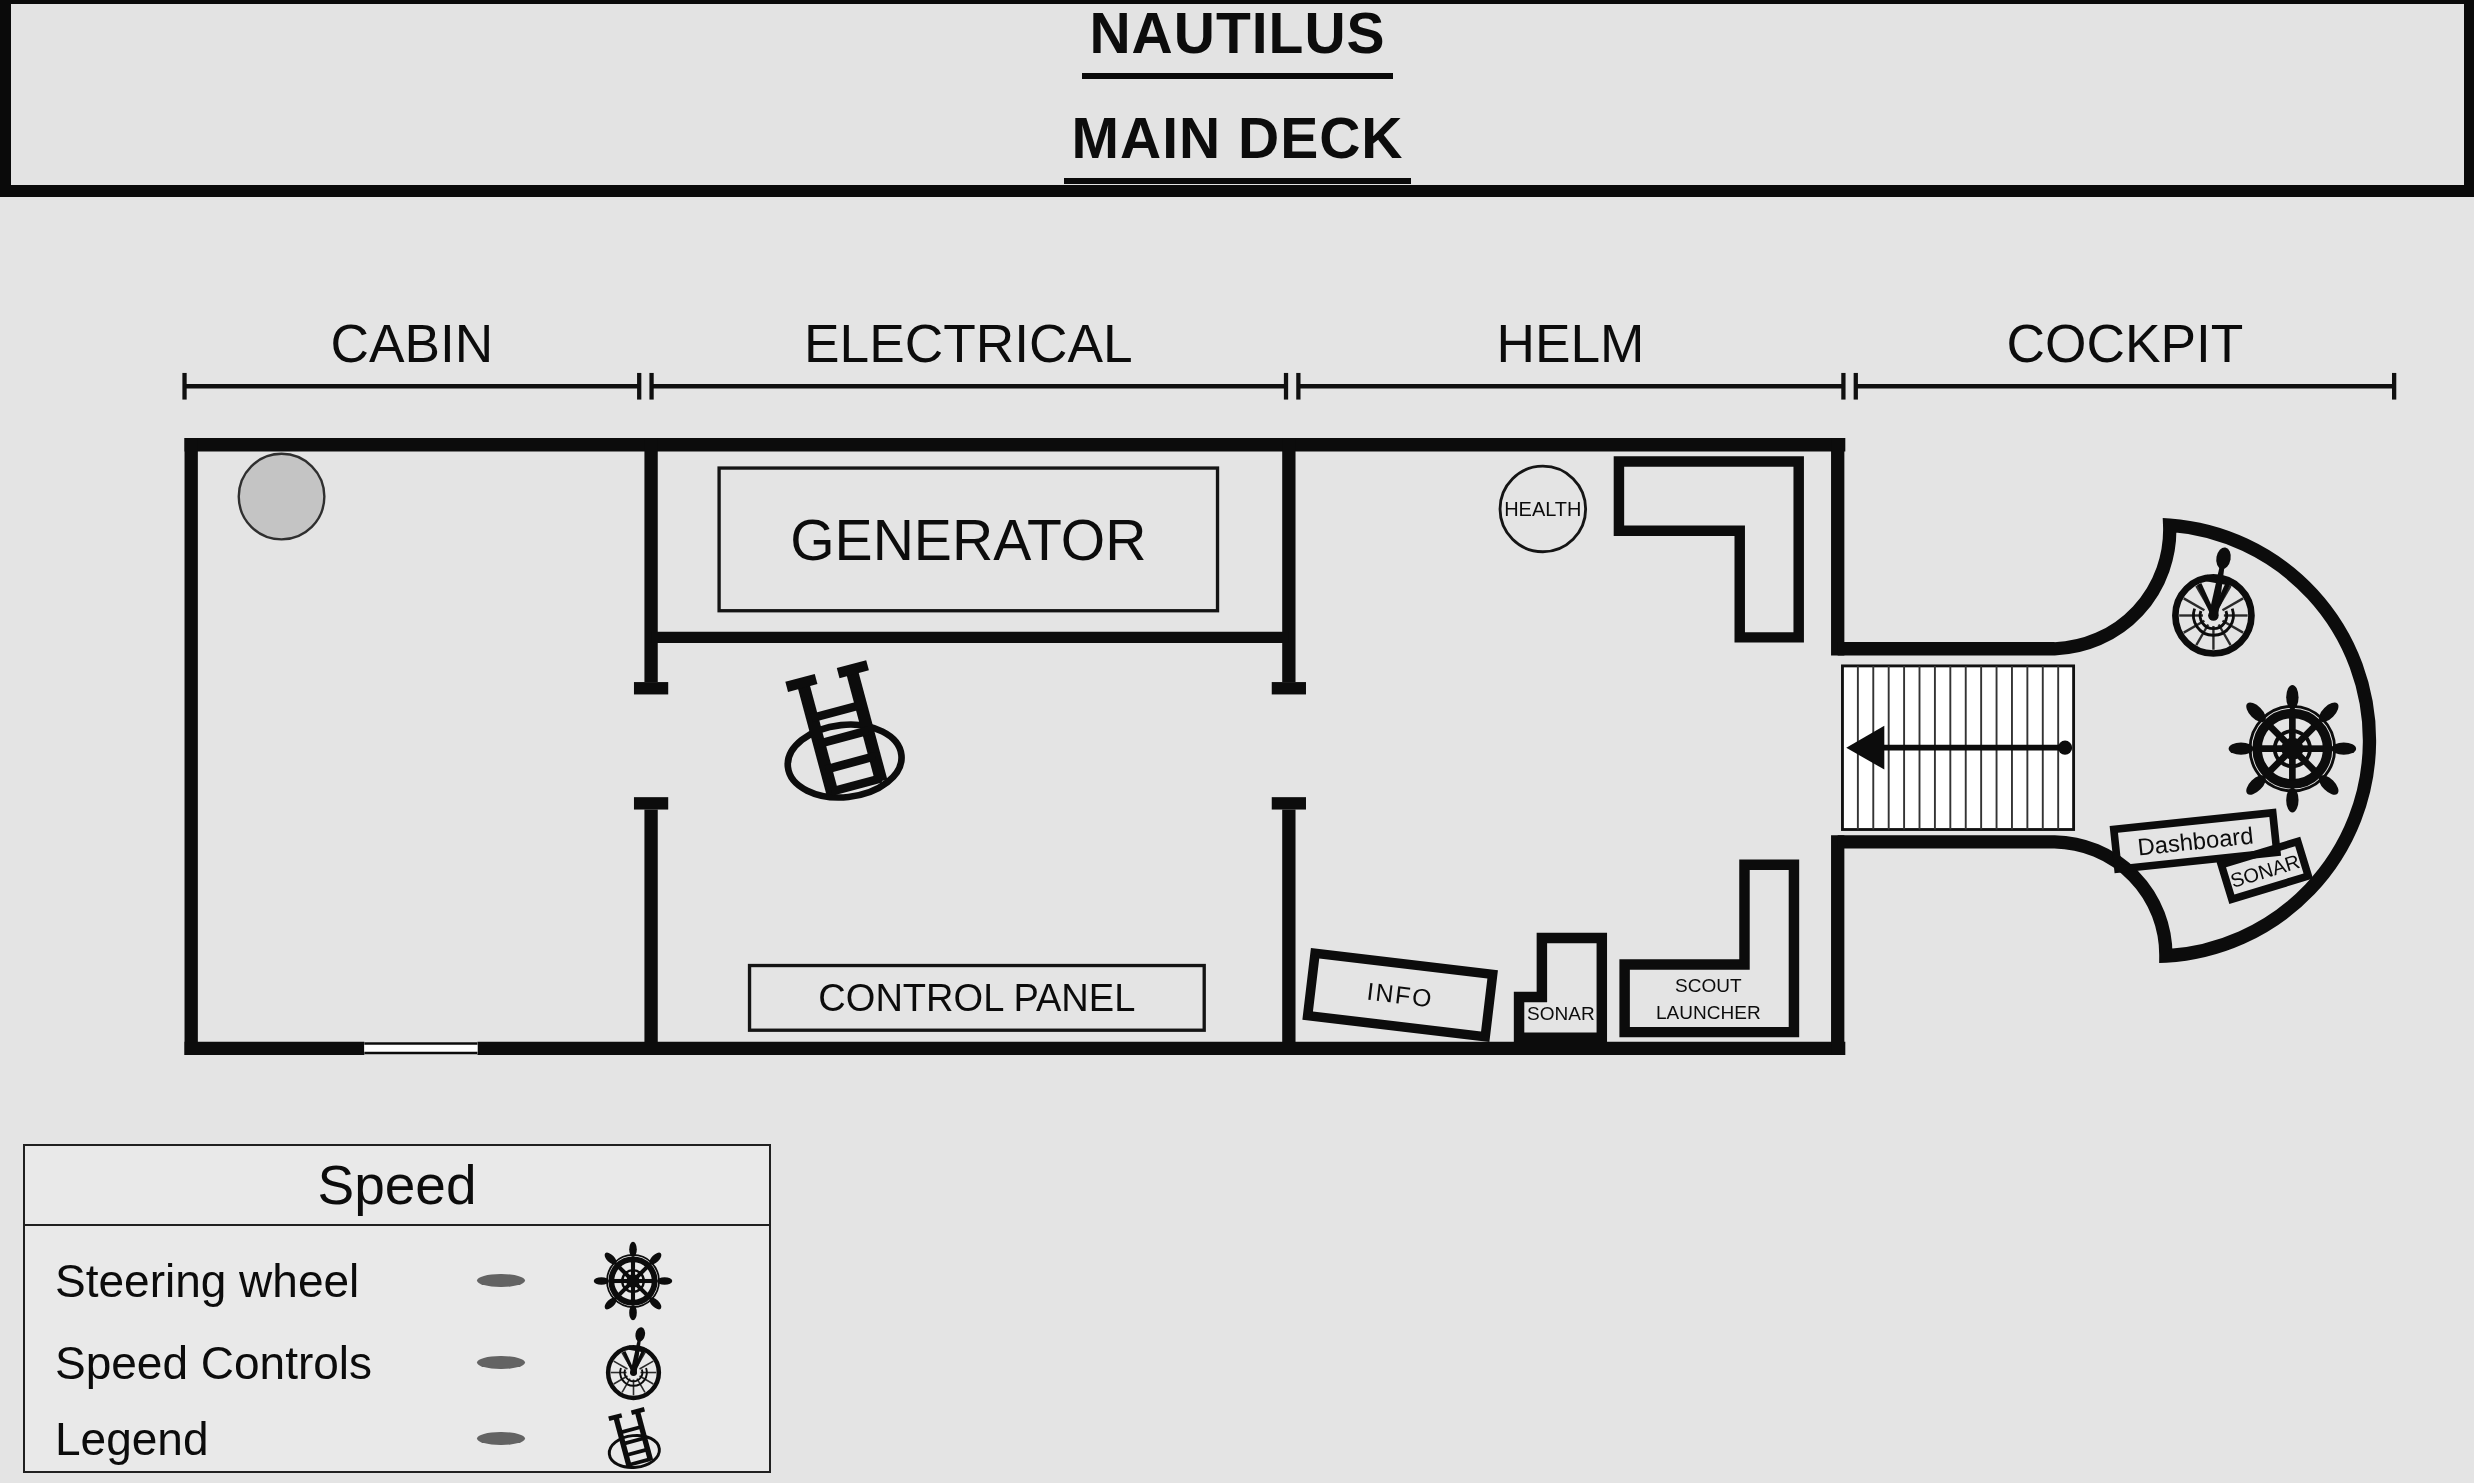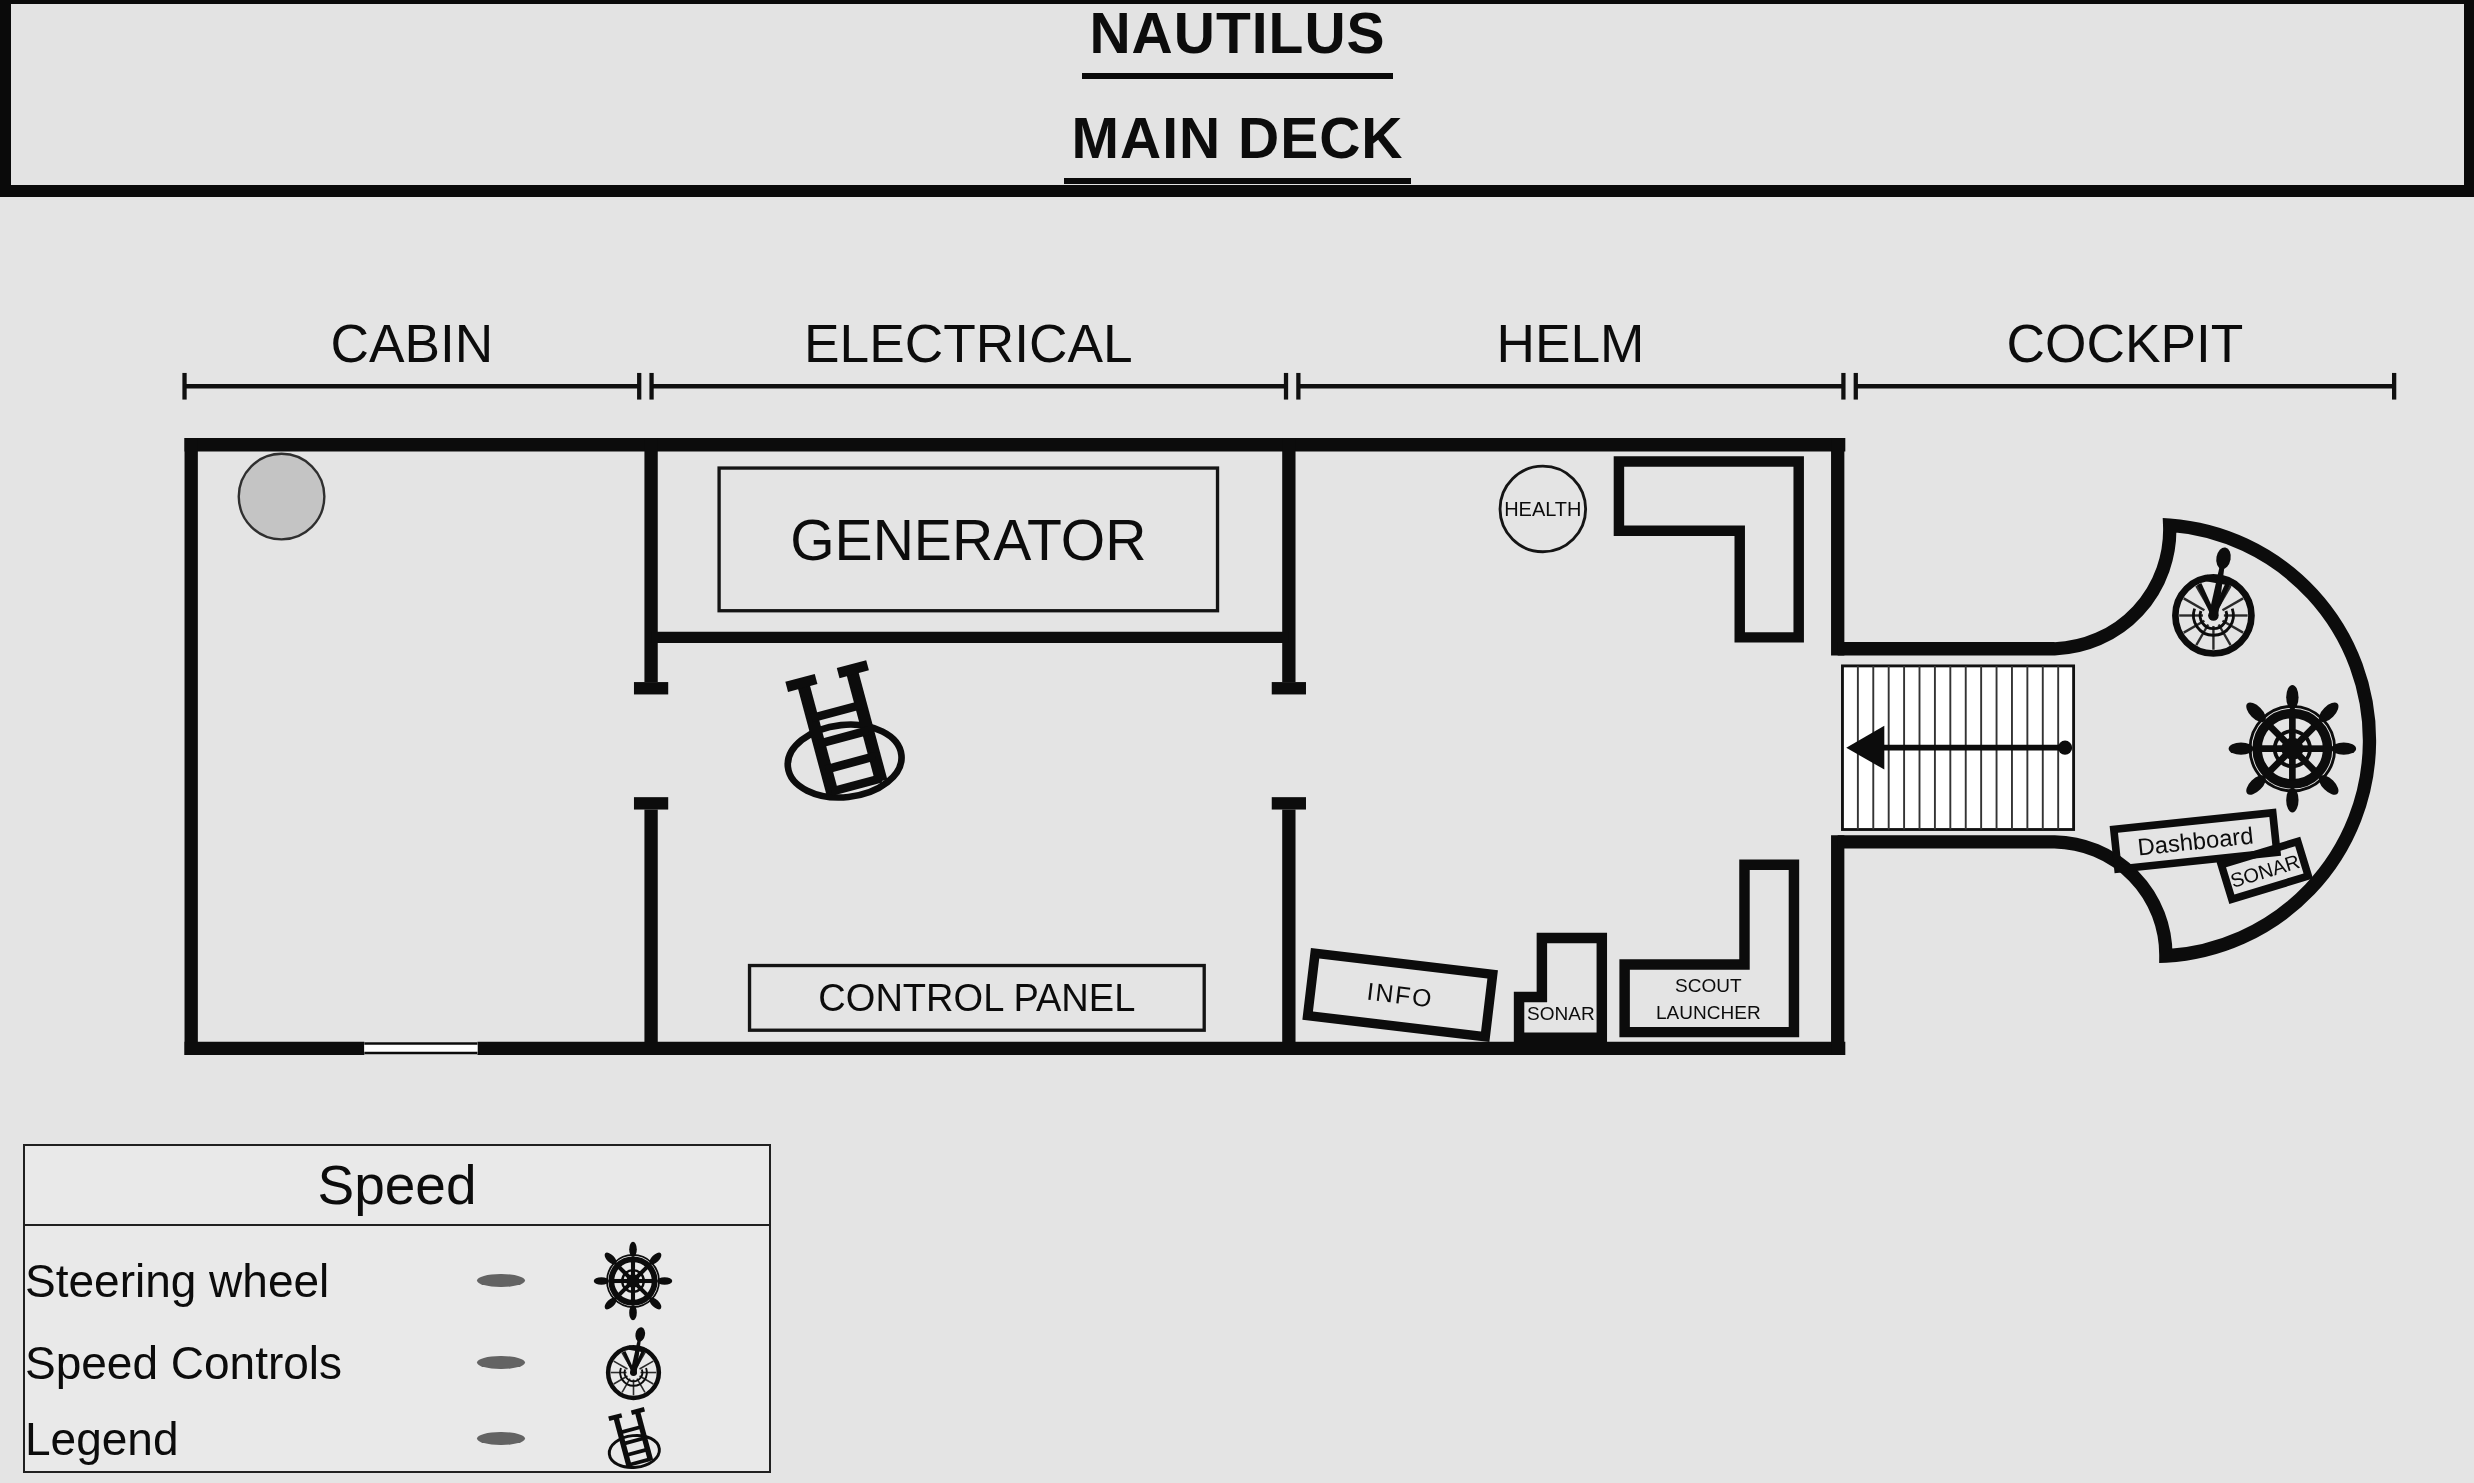--- a/index.html
+++ b/index.html
@@ -24,21 +24,21 @@
   .room-label-lg{font-size:60px;fill:#0c0c0c;text-anchor:middle;}
   .room-label-md{font-size:40px;fill:#0c0c0c;text-anchor:middle;}
   .room-label-sm{font-size:20px;fill:#0c0c0c;text-anchor:middle;}
   .ink{fill:#0c0c0c;}
   
   #legend{position:absolute;left:23px;top:1144px;width:748px;height:329px;box-sizing:border-box;
           background:#e9e9e9;border:2.9px solid #202020;}
   #legend-header{height:78px;border-bottom:2.9px solid #202020;display:flex;align-items:center;justify-content:center;}
   #legend-title{font-size:55px;}
   .legend-row{position:absolute;left:0;width:742px;height:67px;display:flex;align-items:center;}
-  .legend-row .lab{font-size:46px;}
+  .legend-row .lab{font-size:46px;padding-left:30px;}
   .legend-dash{position:absolute;left:452px;top:50%;margin-top:-6.7px;width:48px;height:13.3px;
                border-radius:50%;background:#636363;}
   .legend-ico{position:absolute;left:546px;width:124px;height:100%;display:flex;align-items:center;justify-content:center;}
   #lrow1{top:101px;} #lrow2{top:183px;align-items:center;} #lrow3{top:261px;height:63px;}
 </style>
 </head>
 <body>
 
 <div id="stage">
 

